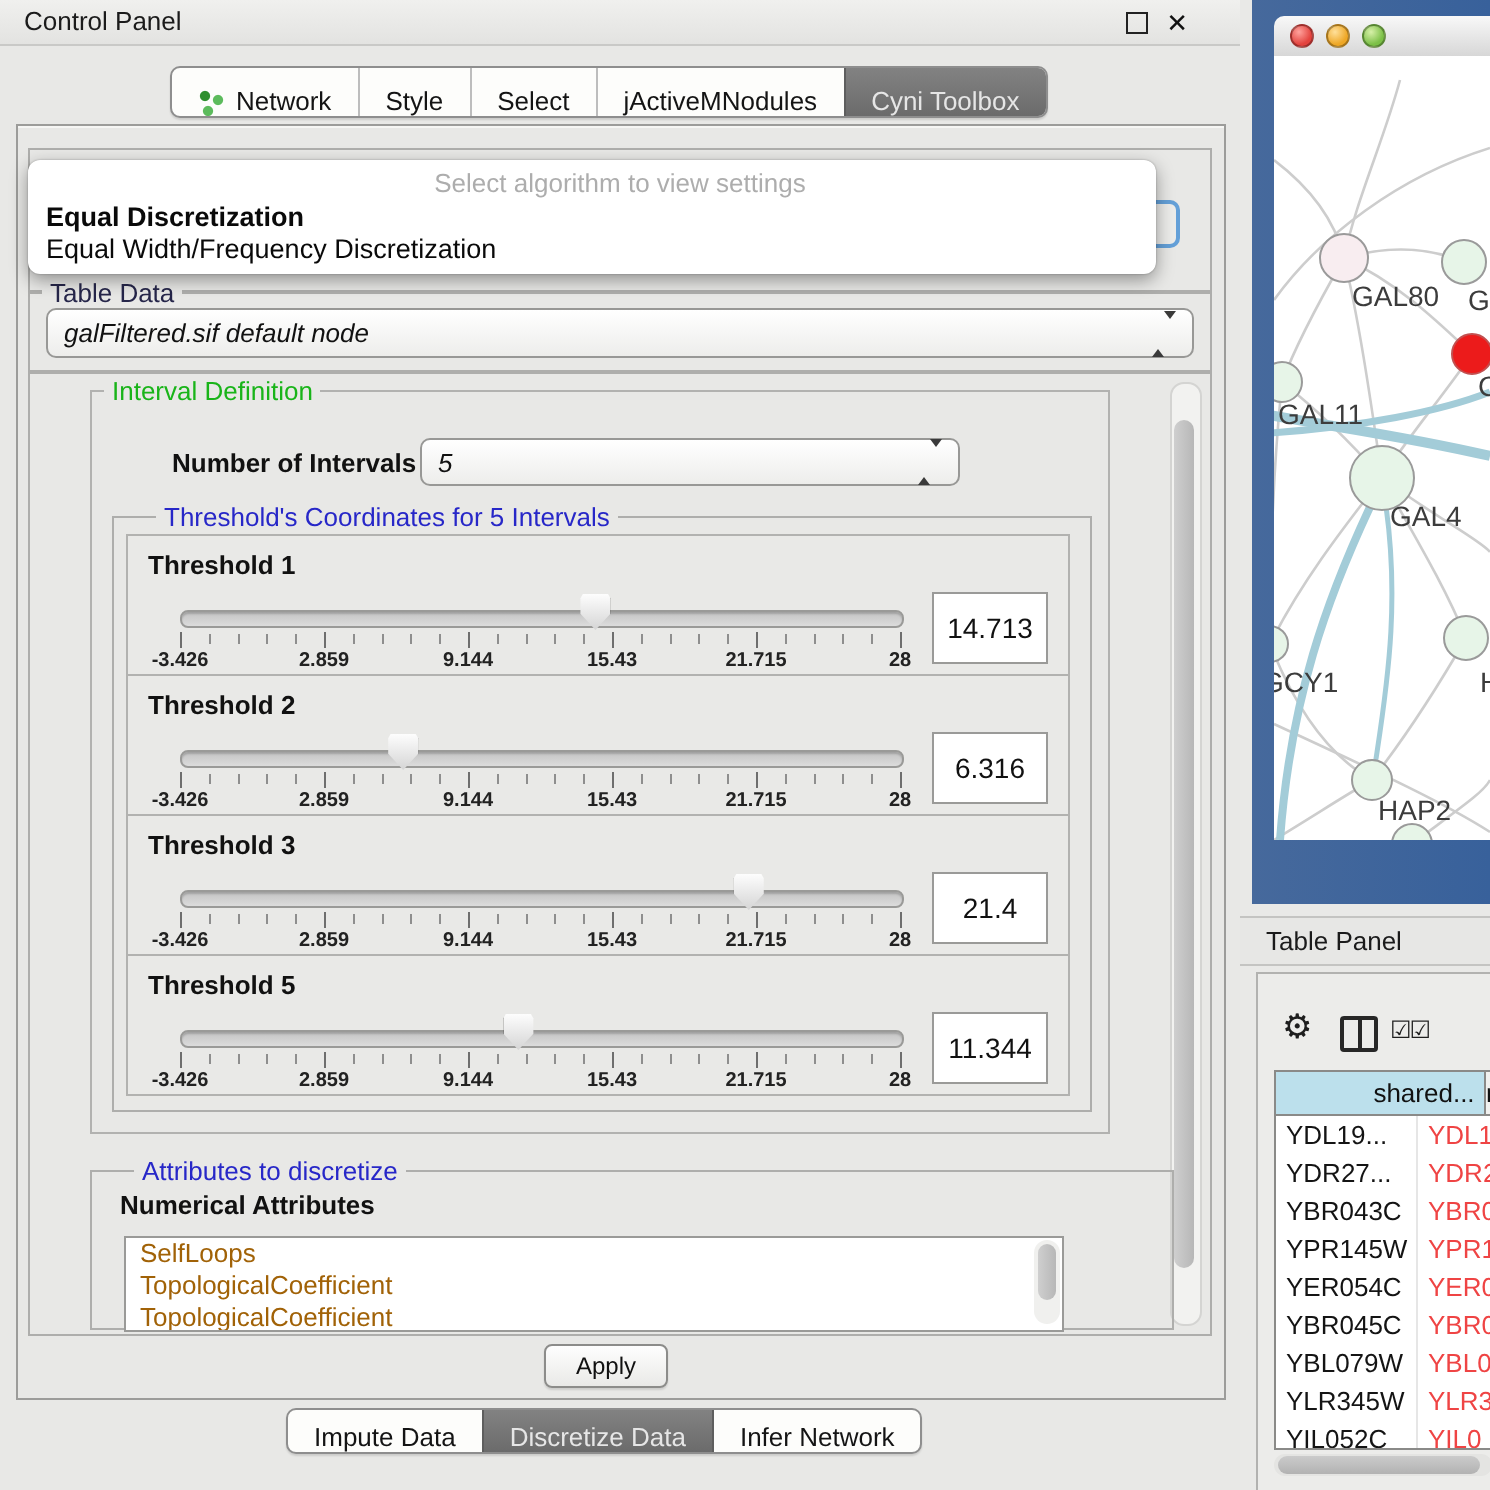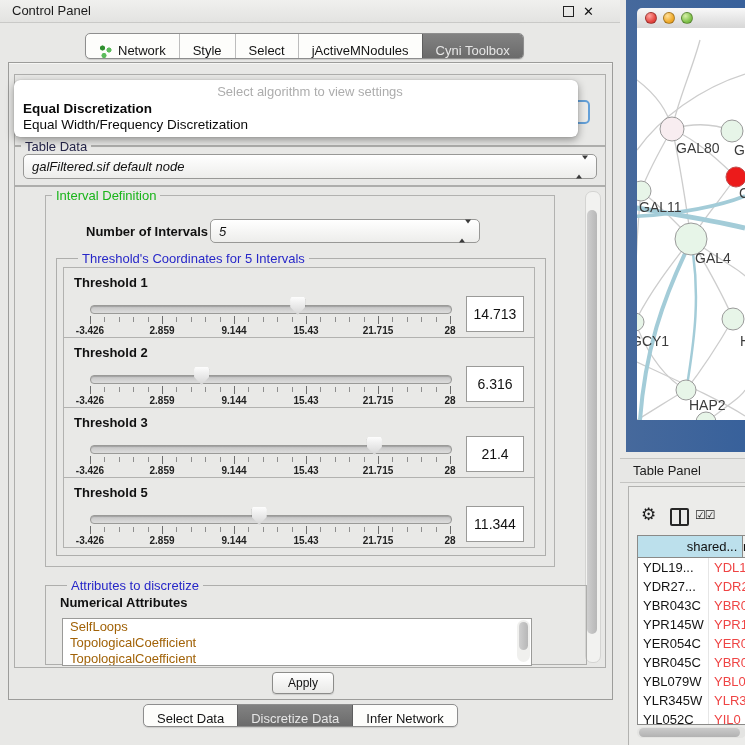--- a/index.html
+++ b/index.html
@@ -267,21 +267,21 @@
         </div>
     </div>
   </div>
 
   <div class="push-btn" style="left:272px;top:672px;width:60px;height:20px;">
     <span>Apply</span>
   </div>
 
   <div class="segbar" id="bottom-tabs" style="left:143px;top:704px;height:21px;">
       <div class="seg">
-        <span>Select Data</span>
+        <span>Impute Data</span>
       </div>
       <div class="seg selected">
         <span>Discretize Data</span>
       </div>
       <div class="seg">
         <span>Infer Network</span>
       </div>
     </div>
 </div>
 

